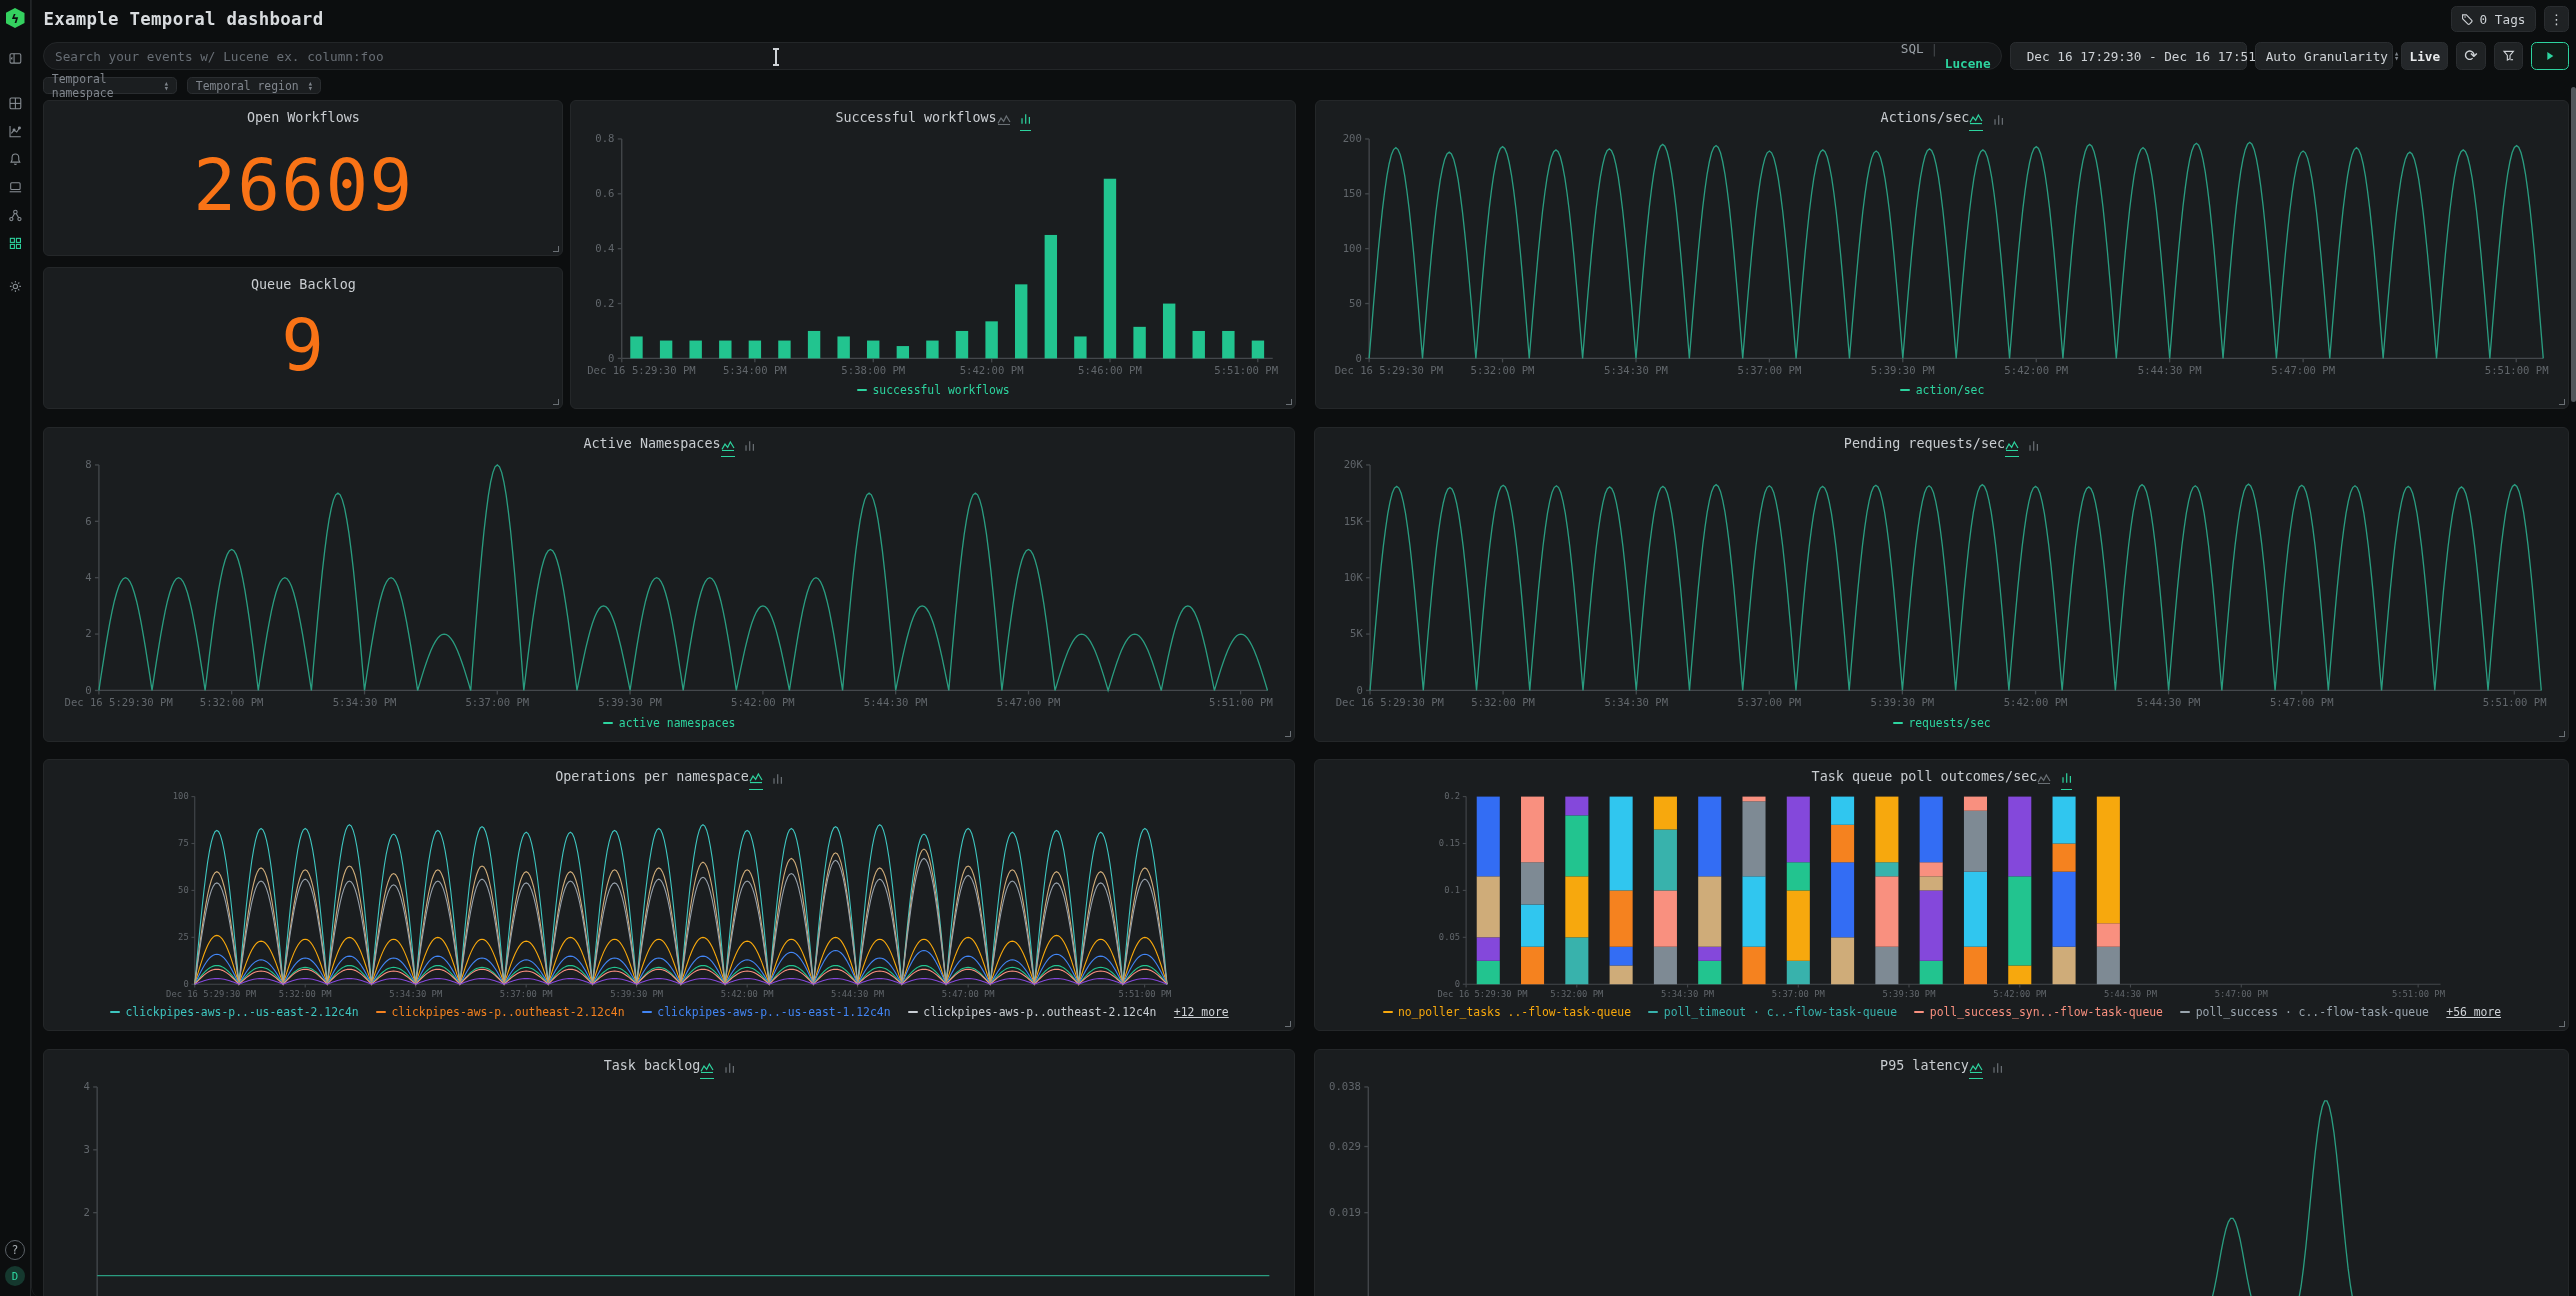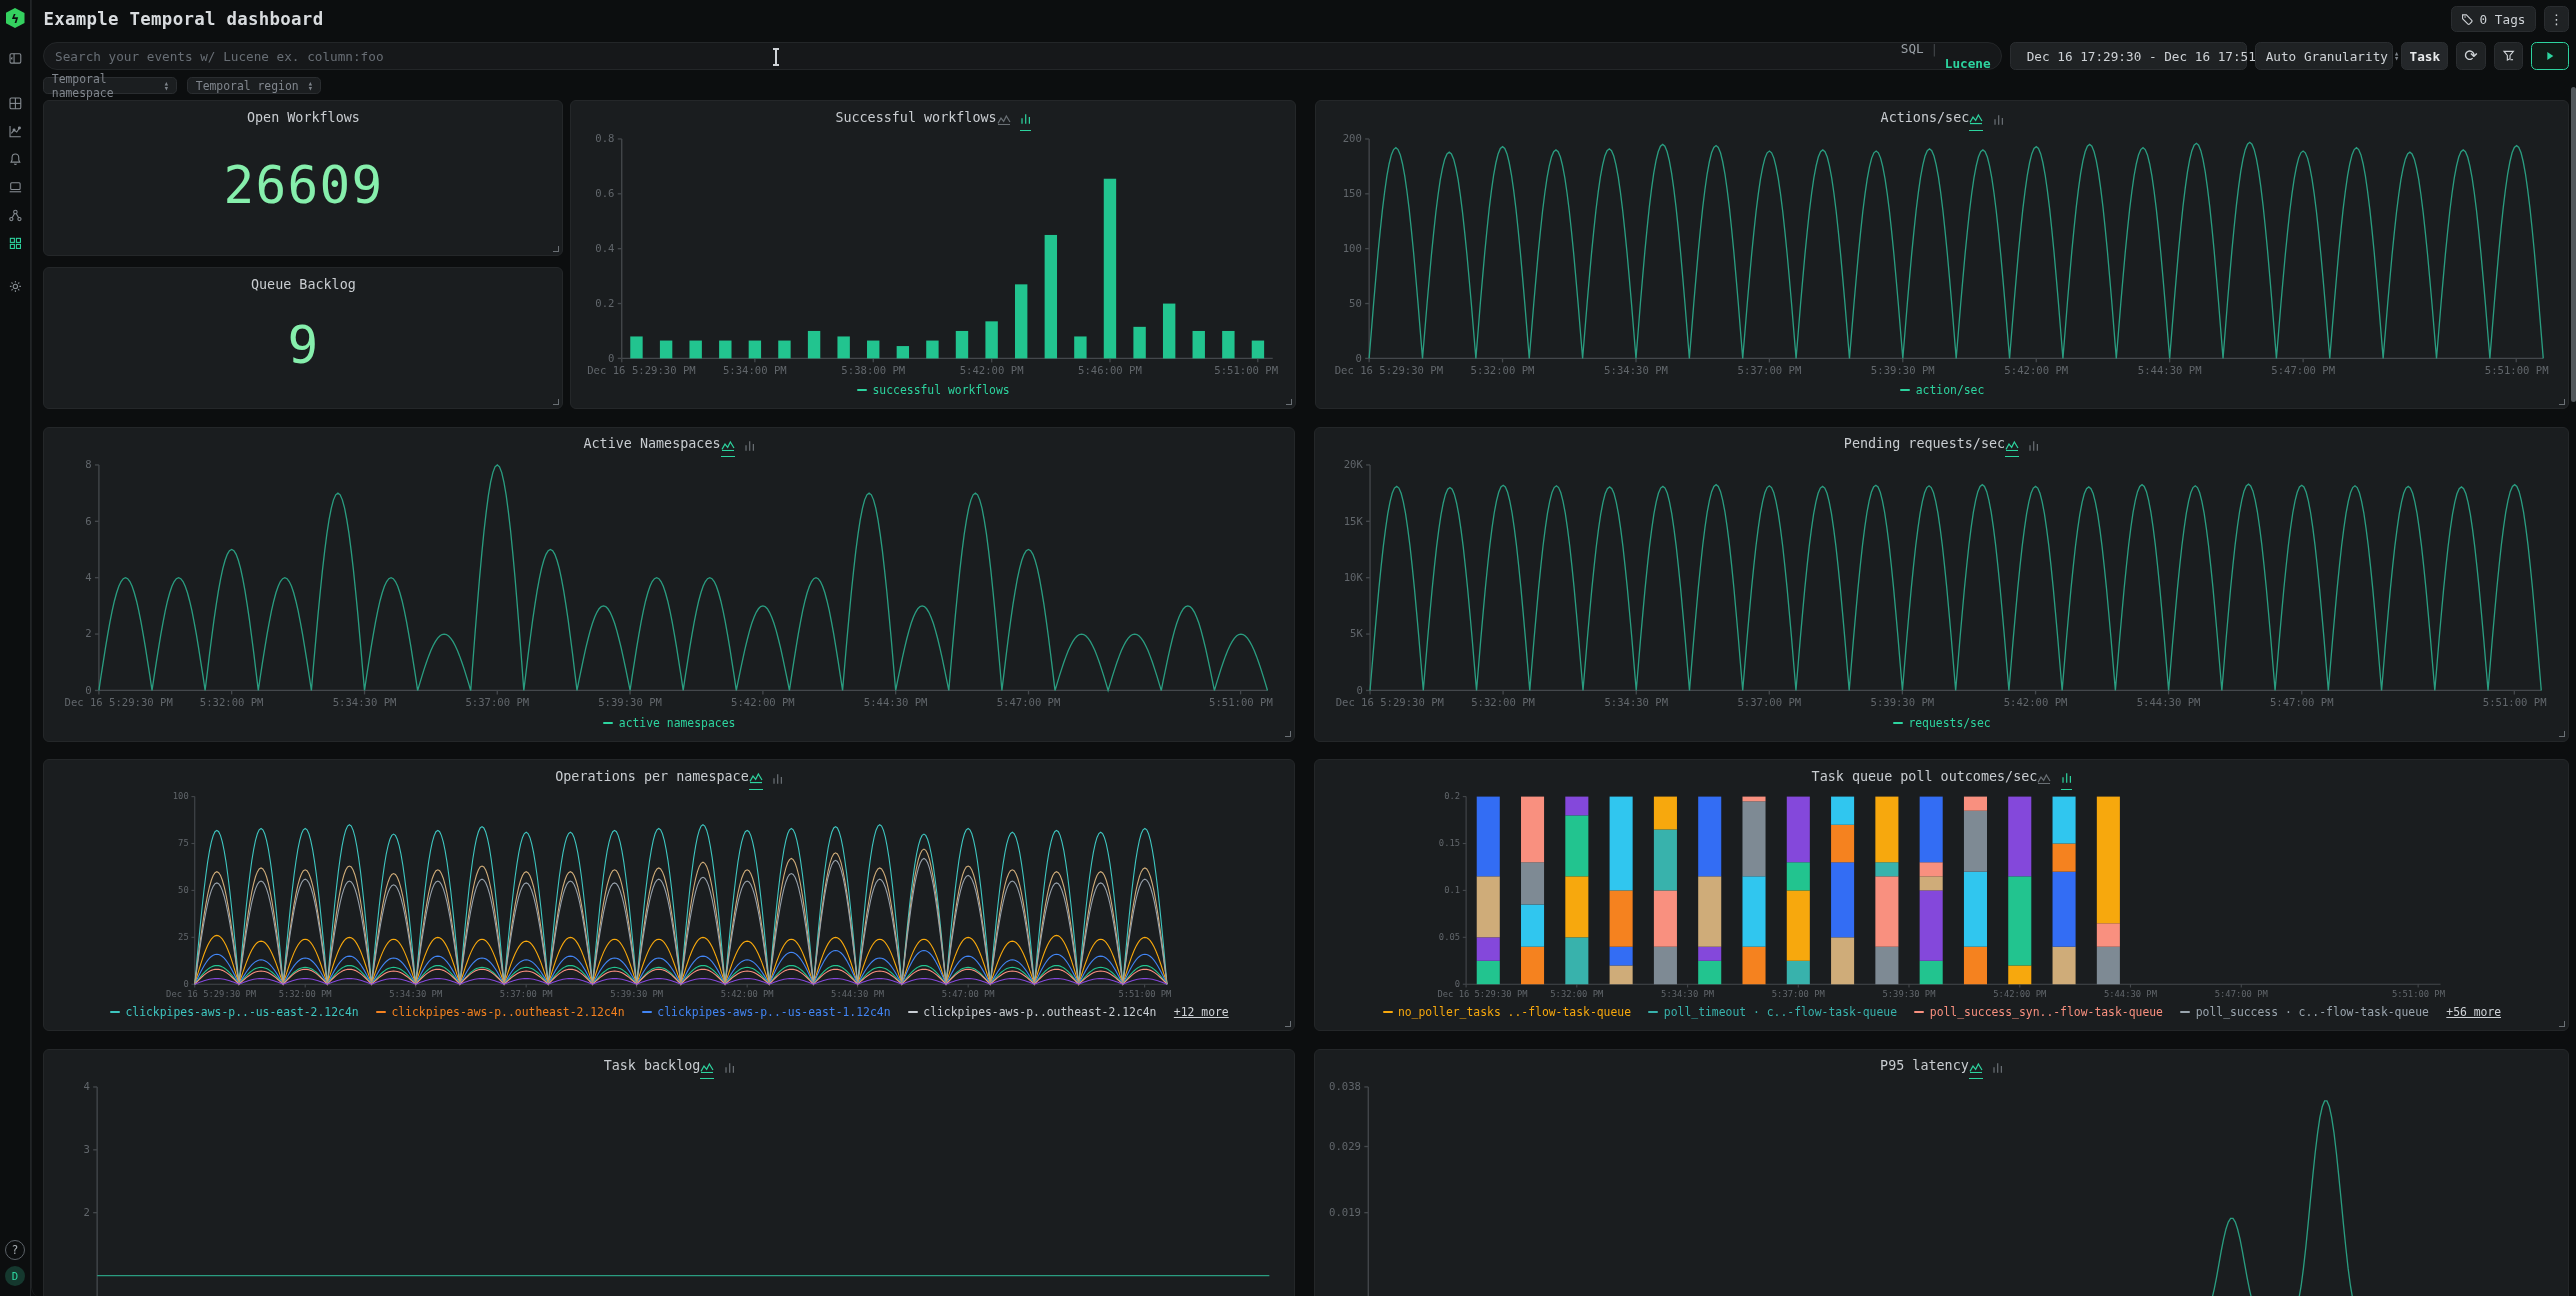--- a/index.html
+++ b/index.html
@@ -74,21 +74,21 @@
   .stats-col { width:520px; flex:0 0 520px; display:flex; flex-direction:column; gap:10.7px; margin-right:-12px; }
   .panel { background:#1a1d1f; border:0.7px solid #242729; border-radius:6px; position:relative;
     padding:8.7px 10.7px; display:flex; flex-direction:column;align-items:center; }
   .panel-mid { width:726px; flex:0 0 726px; }
   .panel-grow { flex:1; }
   .panel-half { width:1252px; flex:0 0 1252px; }
   .row1 { height:309px; } .row2 { height:315px; } .row3 { height:272px; } .row4 { height:322px; }
   .stat-a { height:156px; } .stat-b { height:142px; }
   .panel-title { font-size:13.4px; font-weight:normal; color:#c9cdd1; }
   .big-number { flex:1; display:flex; align-items:center; justify-content:center;
-    font-size:51px; color:#86efac; letter-spacing:1.3px; }
+    font-size:71px; color:#f97316; letter-spacing:1.3px; }
   .resize { position:absolute; right:3.4px; bottom:3.4px; width:6px; height:6px;
     border-right:1.3px solid #6a7075; border-bottom:1.3px solid #6a7075; cursor:nwse-resize; }
 
   .panel-head { display:flex; align-items:flex-start; }
   .view-toggle { margin-left:auto; display:flex; gap:9.4px; margin-top:2.7px; }
   .vt-btn { background:none; border:none; padding:0 0 2px 0; cursor:pointer; }
   .vt-btn svg { stroke:#6a7075; fill:none; stroke-width:1.8; }
   .vt-btn.active svg { stroke:#2dd49f; }
   .vt-btn.active { border-bottom:1.3px solid #2dd49f; }
   .chart { width:100%; flex:1; display:block; }
@@ -208,21 +208,21 @@
           </svg>
         <span>Dec 16 17:29:30 - Dec 16 17:51:30</span>
       </button>
       <button class="btn gran-btn">
         <span>Auto Granularity</span>
         <span class="updown">
             <span>▴</span>
             <span>▾</span>
           </span>
       </button>
-      <button class="btn live-btn">Task</button>
+      <button class="btn live-btn">Live</button>
       <button class="btn icon-btn">
         <span class="refresh-glyph">⟳</span>
       </button>
       <button class="btn icon-btn">
         <svg width="13.4" height="13.4" viewBox="0 0 20 20">
             <path d="M3 3.5 H17 L12 9.5 V14.5 L8 16.5 V9.5 Z"></path>
             <line x1="12.5" y1="16" x2="16.5" y2="16"></line>
           </svg>
       </button>
       <button class="btn run-btn">

